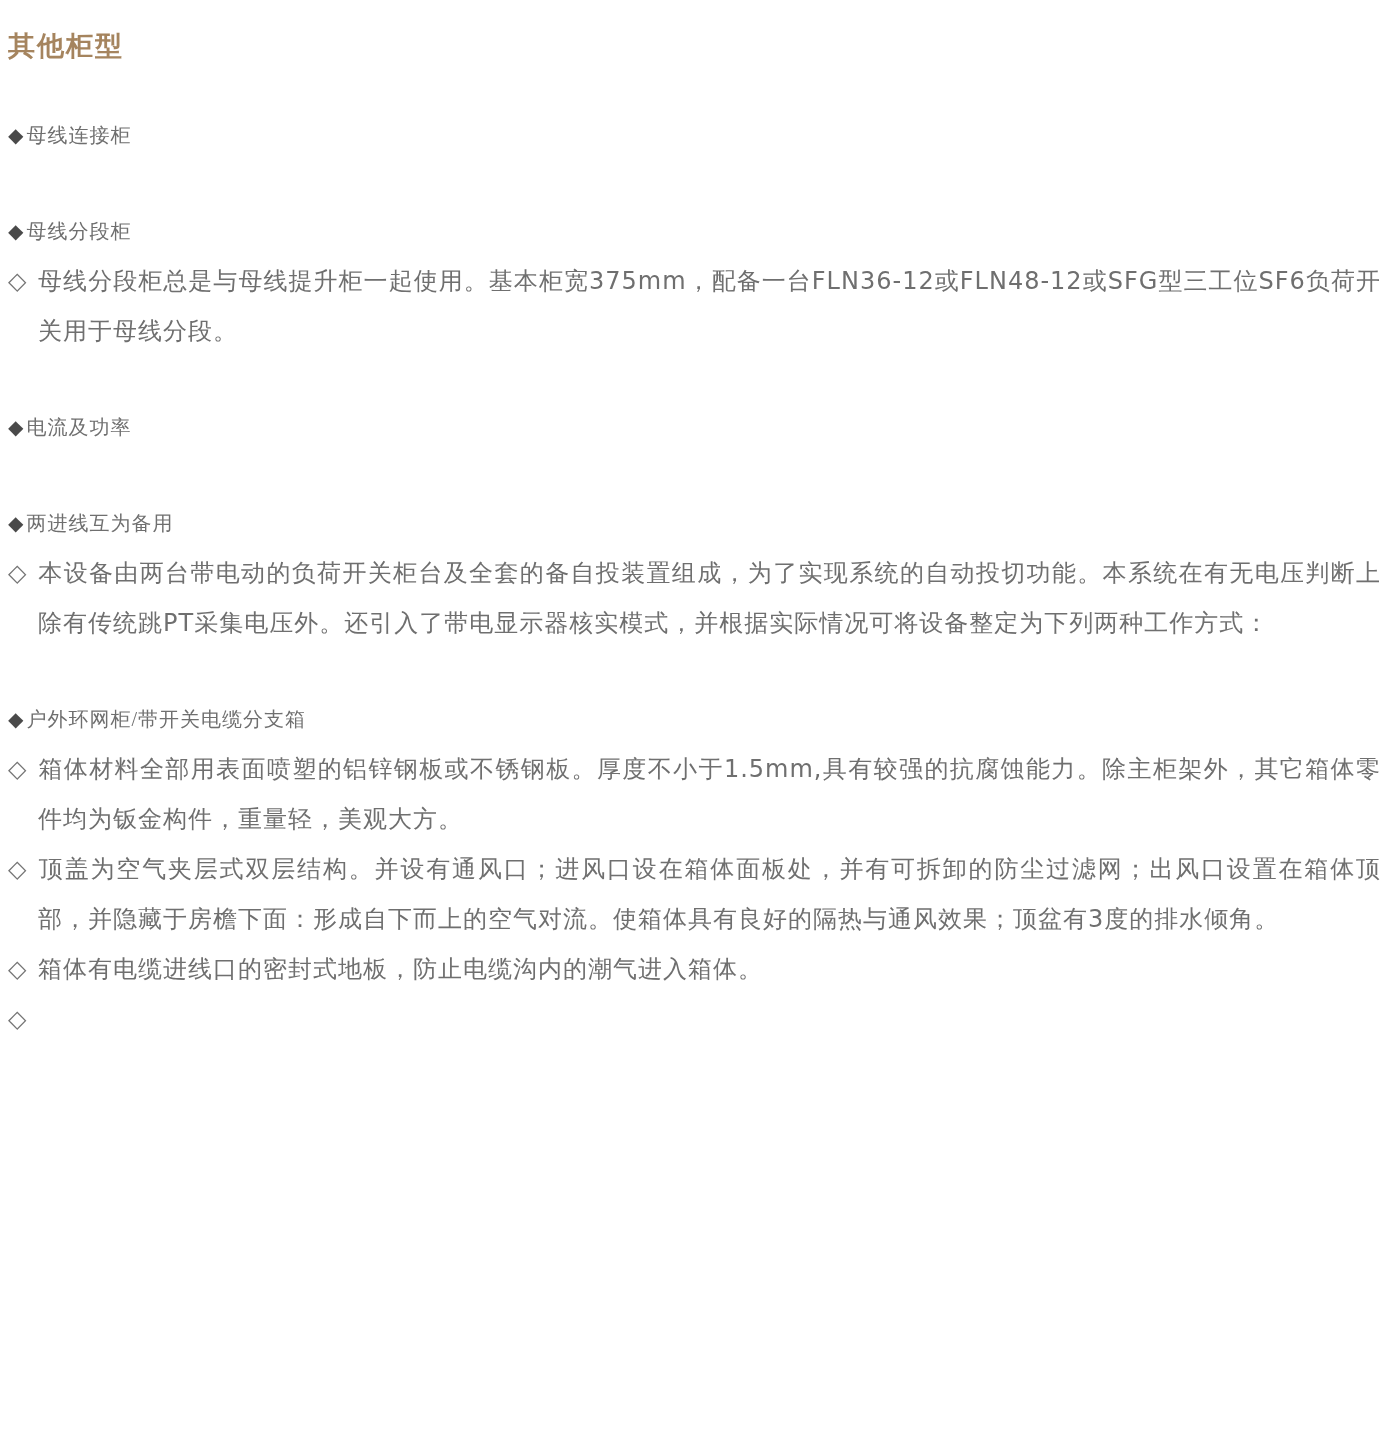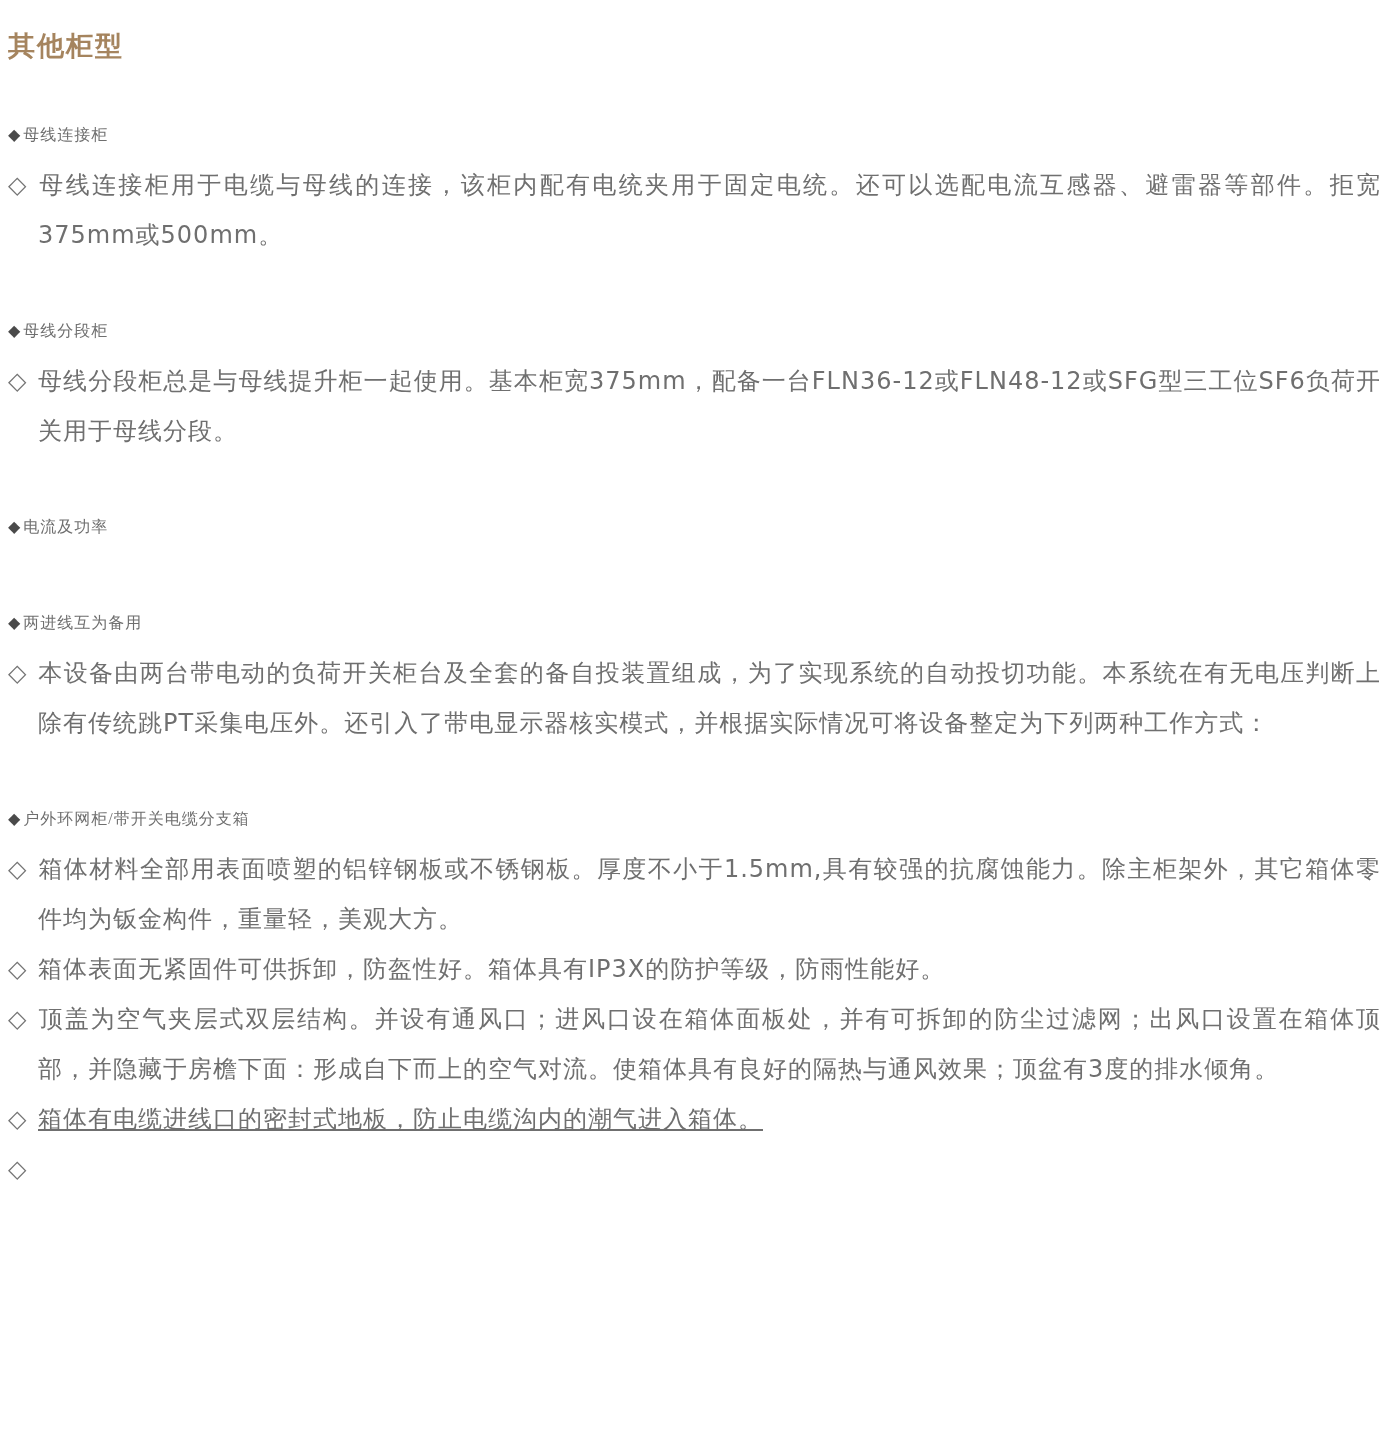--- a/index.html
+++ b/index.html
@@ -22,21 +22,21 @@
     font-size: 27px;
     font-weight: bold;
     letter-spacing: 2px;
     color: #a5845e;
     line-height: 36px;
   }
   .section {
     margin-top: 46px;
   }
   .section-heading {
-    font-size: 16px;
+    font-size: 20px;
     line-height: 50px;
     color: #6e6e6e;
     letter-spacing: 1px;
     white-space: nowrap;
   }
   .section-heading .marker-filled {
     color: #4a4a4a;
     margin-right: 2px;
   }
   .item {
@@ -57,23 +57,20 @@
   }
 </style>
 </head>
 <body>
 
 <div class="page">
   <h1 class="page-title" style="color: rgb(165, 132, 94);">其他柜型</h1>
   <div id="sections">
   <section class="section">
     <div class="section-heading" style="color: rgb(111, 111, 111);"><span class="marker-filled" style="color: rgb(74, 74, 74);">◆</span><span>母线连接柜</span></div>
-    <div>
-  <p class="item" style="color: rgb(111, 111, 111);"><span class="marker-hollow">◇</span><span>母线连接柜用于电缆与母线的连接，该柜内配有电统夹用于固定电统。还可以选配电流互感器、避雷器等部件。拒宽375mm或500mm。</span></p>
-</div>
   </section>
 
   <section class="section">
     <div class="section-heading" style="color: rgb(111, 111, 111);"><span class="marker-filled" style="color: rgb(74, 74, 74);">◆</span><span>母线分段柜</span></div>
     <div>
   <p class="item" style="color: rgb(111, 111, 111);"><span class="marker-hollow">◇</span><span>母线分段柜总是与母线提升柜一起使用。基本柜宽375mm，配备一台FLN36-12或FLN48-12或SFG型三工位SF6负荷开关用于母线分段。</span></p>
 </div>
   </section>
 
   <section class="section">
@@ -88,23 +85,22 @@
 
 
 </div>
   </section>
 
   <section class="section">
     <div class="section-heading" style="color: rgb(111, 111, 111); font-family: Liberation Serif, serif;"><span class="marker-filled" style="color: rgb(74, 74, 74);">◆</span><span>户外环网柜/带开关电缆分支箱</span></div>
     <div>
   <p class="item" style="color: rgb(111, 111, 111);"><span class="marker-hollow">◇</span><span>箱体材料全部用表面喷塑的铝锌钢板或不锈钢板。厚度不小于1.5mm,具有较强的抗腐蚀能力。除主柜架外，其它箱体零件均为钣金构件，重量轻，美观大方。</span></p>
 
-  <p class="item" style="color: rgb(111, 111, 111);"><span class="marker-hollow">◇</span><span>箱体表面无紧固件可供拆卸，防盔性好。箱体具有IP3X的防护等级，防雨性能好。</span></p>
 
   <p class="item" style="color: rgb(111, 111, 111);"><span class="marker-hollow">◇</span><span>顶盖为空气夹层式双层结构。并设有通风口；进风口设在箱体面板处，并有可拆卸的防尘过滤网；出风口设置在箱体顶部，并隐藏于房檐下面：形成自下而上的空气对流。使箱体具有良好的隔热与通风效果；顶盆有3度的排水倾角。</span></p>
 
-  <p class="item" style="color: rgb(111, 111, 111); text-decoration: underline;"><span class="marker-hollow">◇</span><span>箱体有电缆进线口的密封式地板，防止电缆沟内的潮气进入箱体。</span></p>
+  <p class="item" style="color: rgb(111, 111, 111);"><span class="marker-hollow">◇</span><span>箱体有电缆进线口的密封式地板，防止电缆沟内的潮气进入箱体。</span></p>
 
   <p class="item" style="color: rgb(111, 111, 111);"><span class="marker-hollow">◇</span></p>
 </div>
   </section>
 </div>
 </div>
 
 </body></html>

